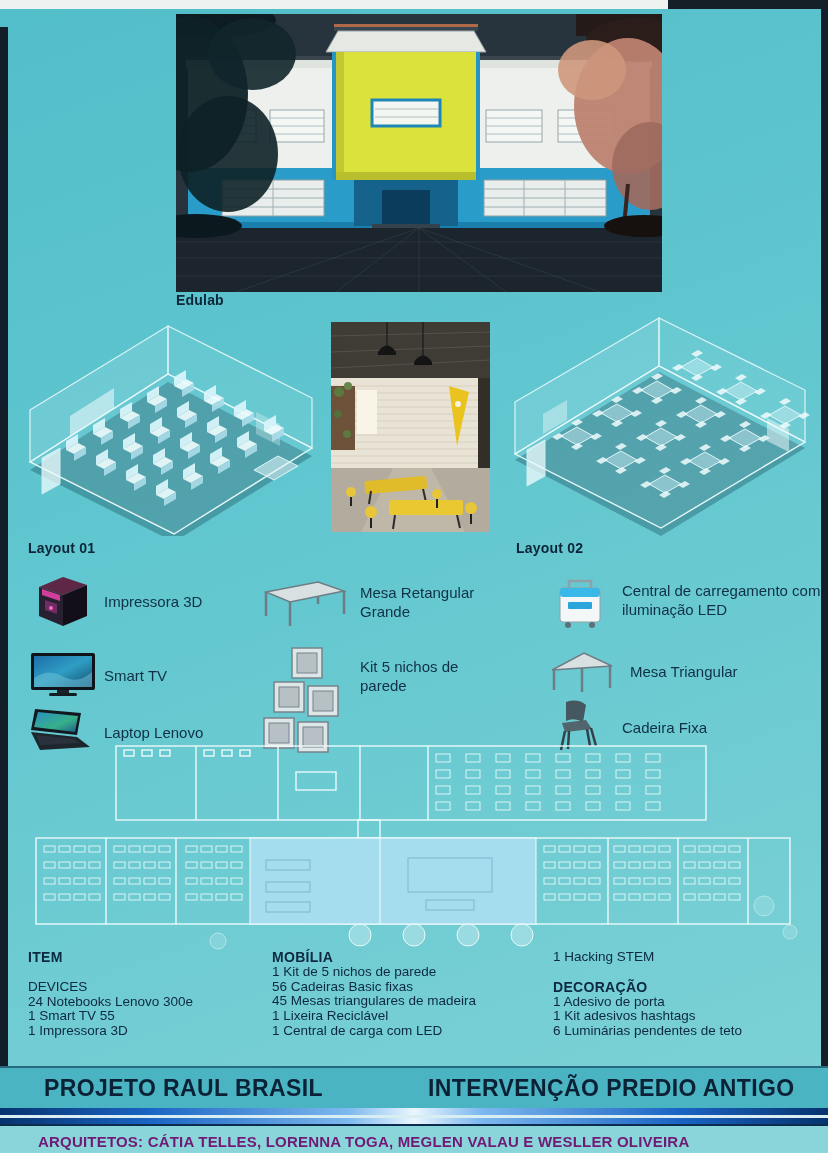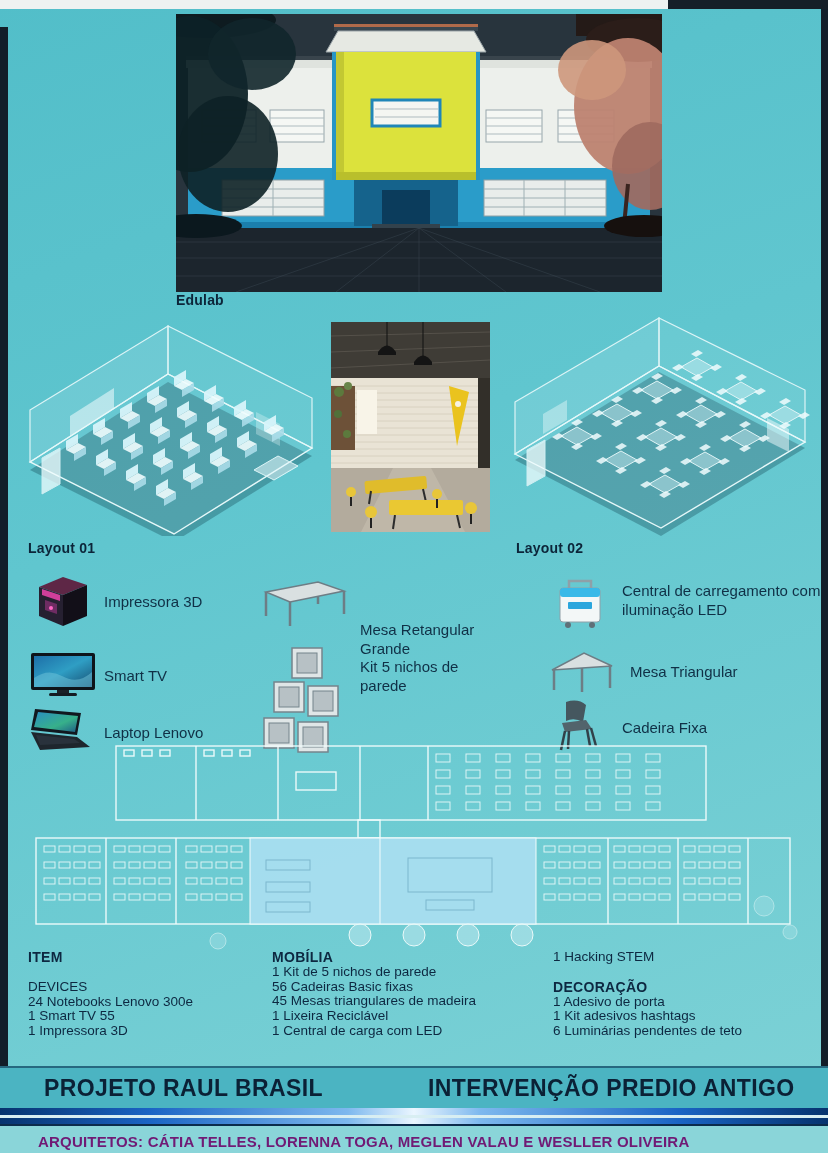--- a/index.html
+++ b/index.html
@@ -25,21 +25,21 @@
   .layout2{left:492px;top:540px;margin-left:24px;}
   
   .lbl{font-size:15px;color:#103046;line-height:1.24;}
   .icon-printer{left:33px;top:574px;width:60px;height:54px;}
   .lbl-printer{left:104px;top:593px;}
   .icon-tv{left:30px;top:652px;width:66px;height:46px;}
   .lbl-tv{left:104px;top:667px;}
   .icon-laptop{left:28px;top:708px;width:64px;height:44px;}
   .lbl-laptop{left:104px;top:724px;}
   .icon-mesarect{left:260px;top:578px;width:88px;height:50px;}
-  .lbl-mesarect{left:360px;top:584px;width:150px;margin-top:37px;}
+  .lbl-mesarect{left:360px;top:584px;width:150px;}
   .icon-nichos{left:262px;top:646px;width:90px;height:114px;}
   .lbl-nichos{left:360px;top:658px;width:120px;}
   .icon-central{left:549px;top:576px;width:62px;height:54px;}
   .lbl-central{left:622px;top:582px;width:200px;}
   .icon-mesatri{left:544px;top:648px;width:74px;height:46px;}
   .lbl-mesatri{left:630px;top:663px;}
   .icon-cadeira{left:552px;top:700px;width:48px;height:52px;}
   .lbl-cadeira{left:622px;top:719px;}
   
   .floorplan{left:28px;top:742px;width:770px;height:215px;}

